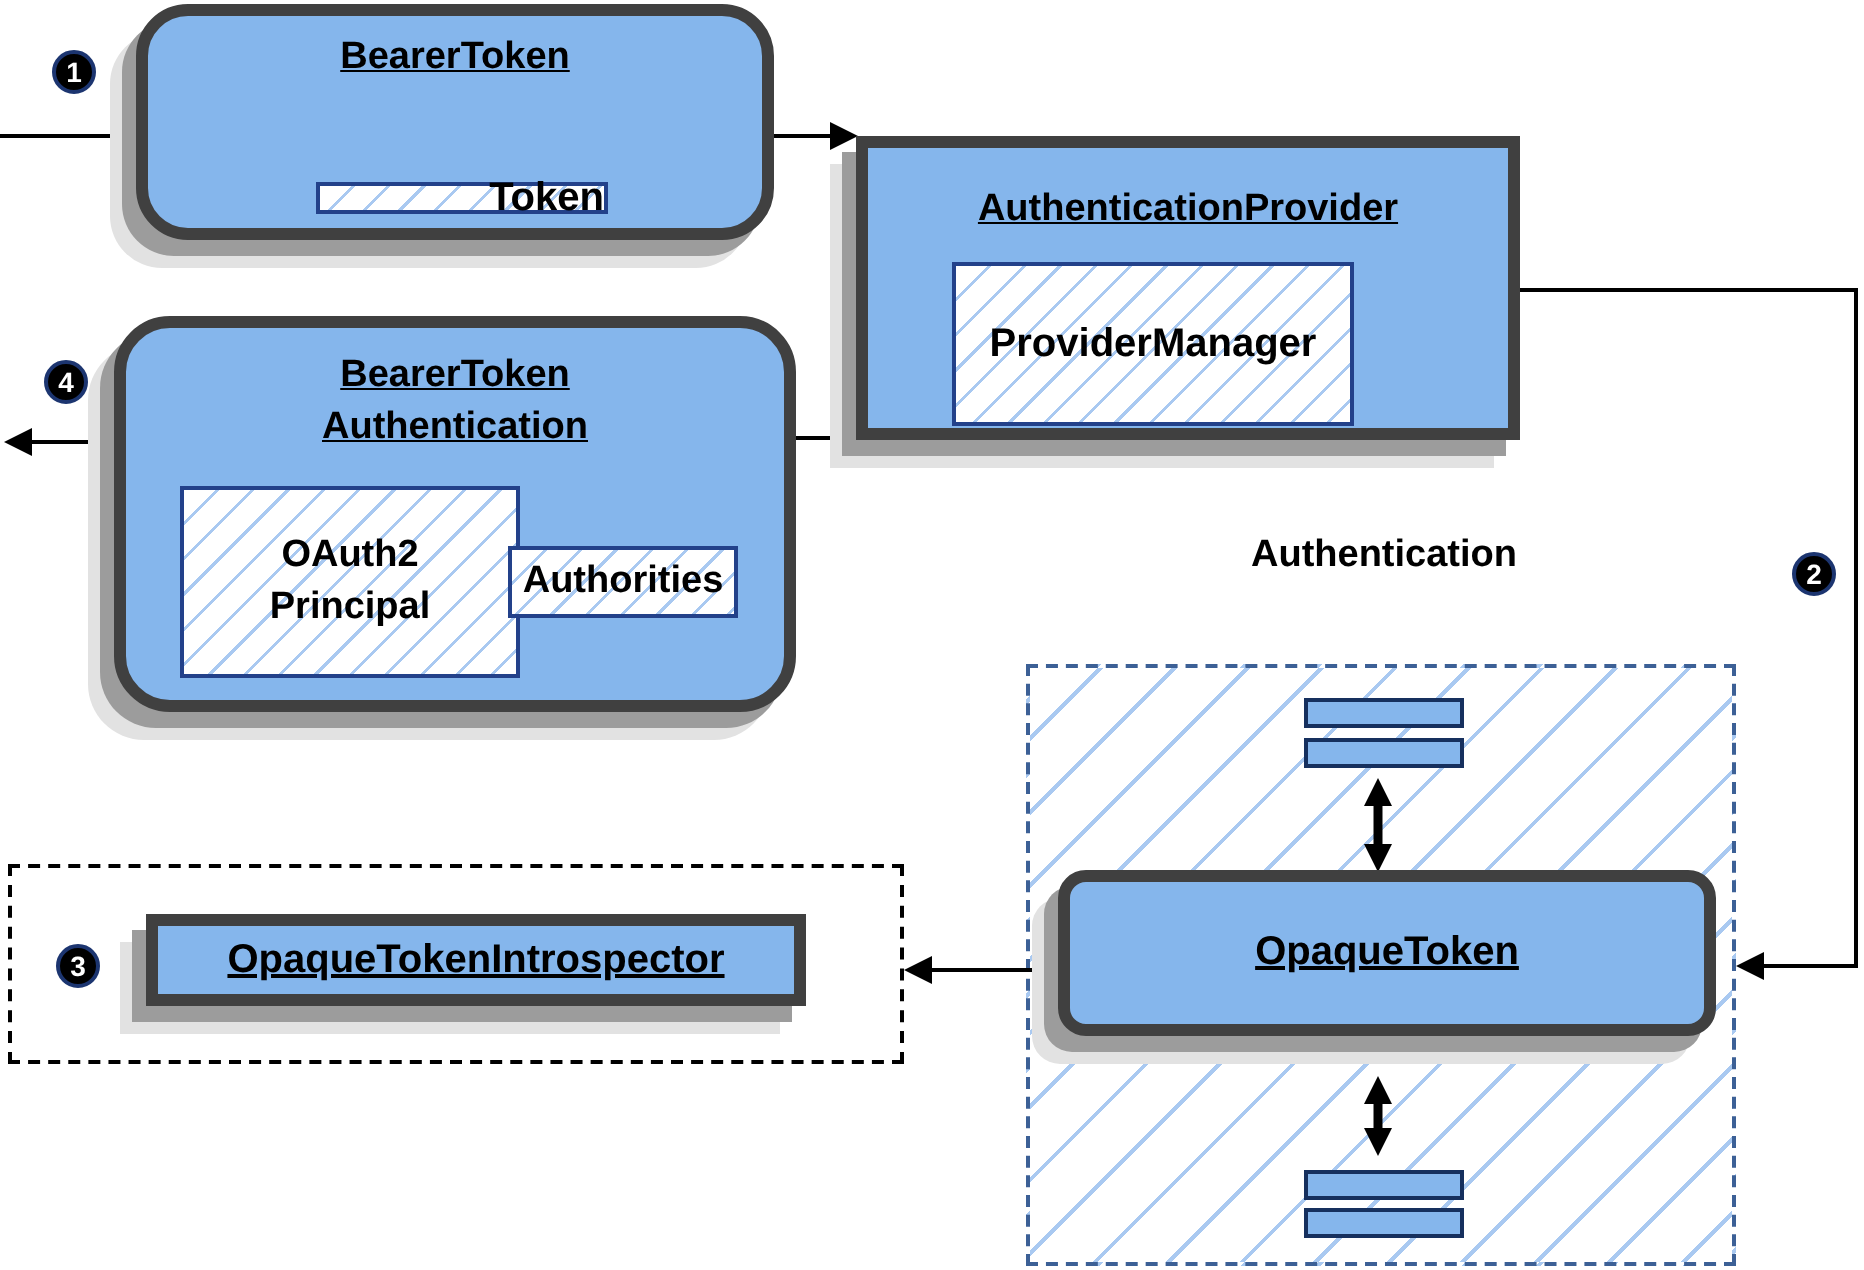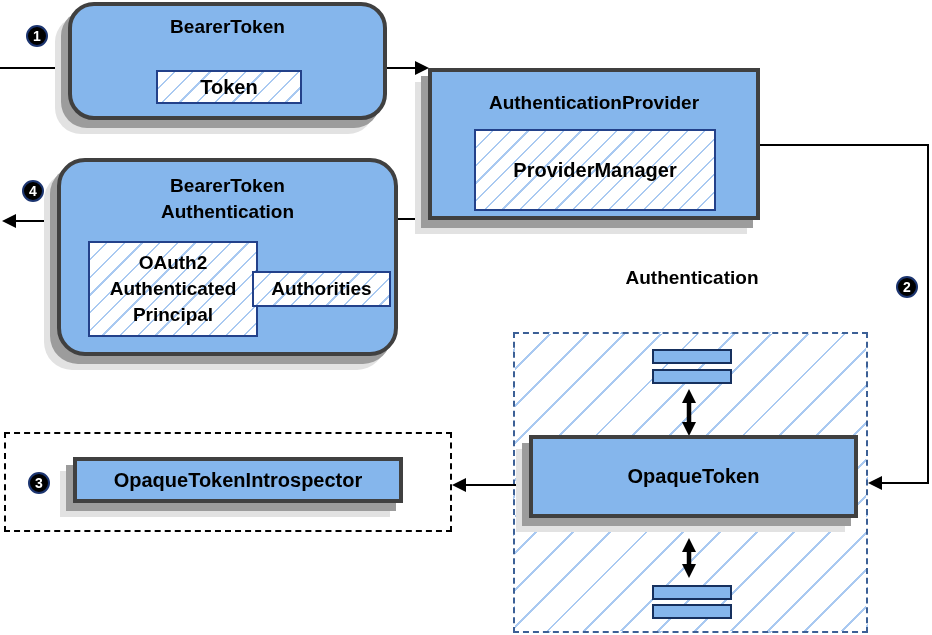--- a/index.html
+++ b/index.html
@@ -12,22 +12,23 @@
     width:932px; height:635px;
     background:#fff;
     overflow:hidden;
     color:#000;
   }
   .abs { position:absolute; box-sizing:border-box; }
 
   
   .box-blue {
     background:#85b6ec;
-    border:4px solid #404040;
+    border:6px solid #404040;
     box-shadow:-7px 8px 0 #9c9c9c, -13px 14px 0 #e2e2e2;
+    text-decoration:underline;
   }
   .rounded { border-radius:26px; }
 
   
   .hatch {
     background-color:#fff;
     background-image:repeating-linear-gradient(135deg, rgba(0,0,0,0) 0 11px, #a9c9f1 11px 12.5px);
     border:2px solid #23418a;
   }
 
@@ -114,57 +115,56 @@
     <span>3</span>
   </div>
   <div class="abs badge" style="left:22px; top:180px;">
     <span>4</span>
   </div>
 
   <div class="abs box-blue rounded" style="left:68px; top:2px; width:319px; height:118px;">
     <div class="title t19" style="padding-top:8px;">
       <span style="display:block">BearerToken</span>
     </div>
-    <div class="abs hatch flex-center" style="left:84px; top:64px; width:146px; height:34px;">
+    <div class="abs hatch flex-center" style="left:84px; top:83px; width:146px; height:16px;align-items:flex-end;">
       <span class="title t20">Token</span>
     </div>
   </div>
 
   <div class="abs box-blue" style="left:428px; top:68px; width:332px; height:152px;">
     <div class="title t19" style="padding-top:18px;">
       <span>AuthenticationProvider</span>
     </div>
-    <div class="abs hatch flex-center" style="left:42px; top:57px; width:242px; height:82px;">
+    <div class="abs hatch flex-center" style="left:42px; top:57px; width:201px; height:82px;">
       <span class="title t20">ProviderManager</span>
     </div>
   </div>
 
   <div class="abs box-blue" style="left:57px; top:158px; width:341px; height:198px; border-radius:28px;">
     <div class="title t19" style="padding-top:11px;">
       <span style="display:block">BearerToken</span>
       <span style="display:block">Authentication</span>
     </div>
     <div class="abs hatch flex-center" style="left:27px; top:79px; width:170px; height:96px;">
       <span class="title t19" style="display:block">OAuth2</span>
-      <span class="title t19" style="display:block">Authenticated</span>
       <span class="title t19" style="display:block">Principal</span>
     </div>
-    <div class="abs hatch flex-center" style="left:191px; top:109px; width:139px; height:36px;">
+    <div class="abs hatch flex-center" style="left:191px; top:109px; width:115px; height:36px;">
       <span class="title t19">Authorities</span>
     </div>
   </div>
 
   <div class="abs title t19" style="left:562px; top:264px; width:260px; line-height:27px;">
     <span style="display:block">Authentication</span>
   </div>
 
   <div class="abs bar" style="left:652px; top:349px; width:80px; height:15px;"></div>
   <div class="abs bar" style="left:652px; top:369px; width:80px; height:15px;"></div>
 
-  <div class="abs box-blue flex-center" style="left:529px; top:435px; width:329px; height:83px;">
+  <div class="abs box-blue flex-center" style="left:529px; top:435px; width:329px; height:83px;border-radius:14px;">
     <span class="title t20" style="display:block">OpaqueToken</span>
   </div>
 
   <div class="abs bar" style="left:652px; top:585px; width:80px; height:15px;"></div>
   <div class="abs bar" style="left:652px; top:604px; width:80px; height:15px;"></div>
 
   <div class="abs dashed-black" style="left:4px; top:432px; width:448px; height:100px;"></div>
   <div class="abs box-blue flex-center" style="left:73px; top:457px; width:330px; height:46px;">
     <span class="title t20">OpaqueTokenIntrospector</span>
   </div>

